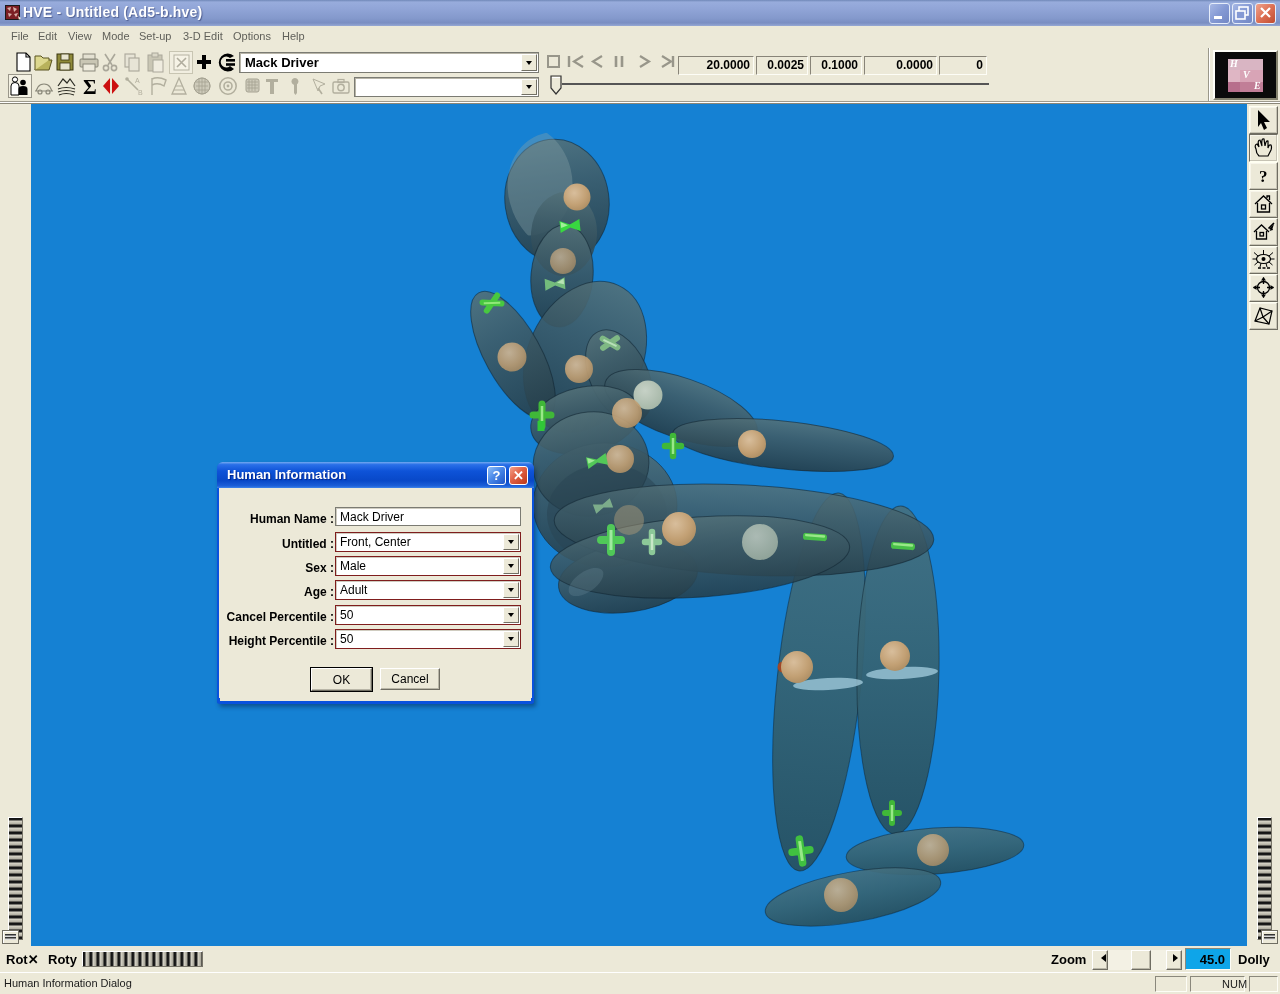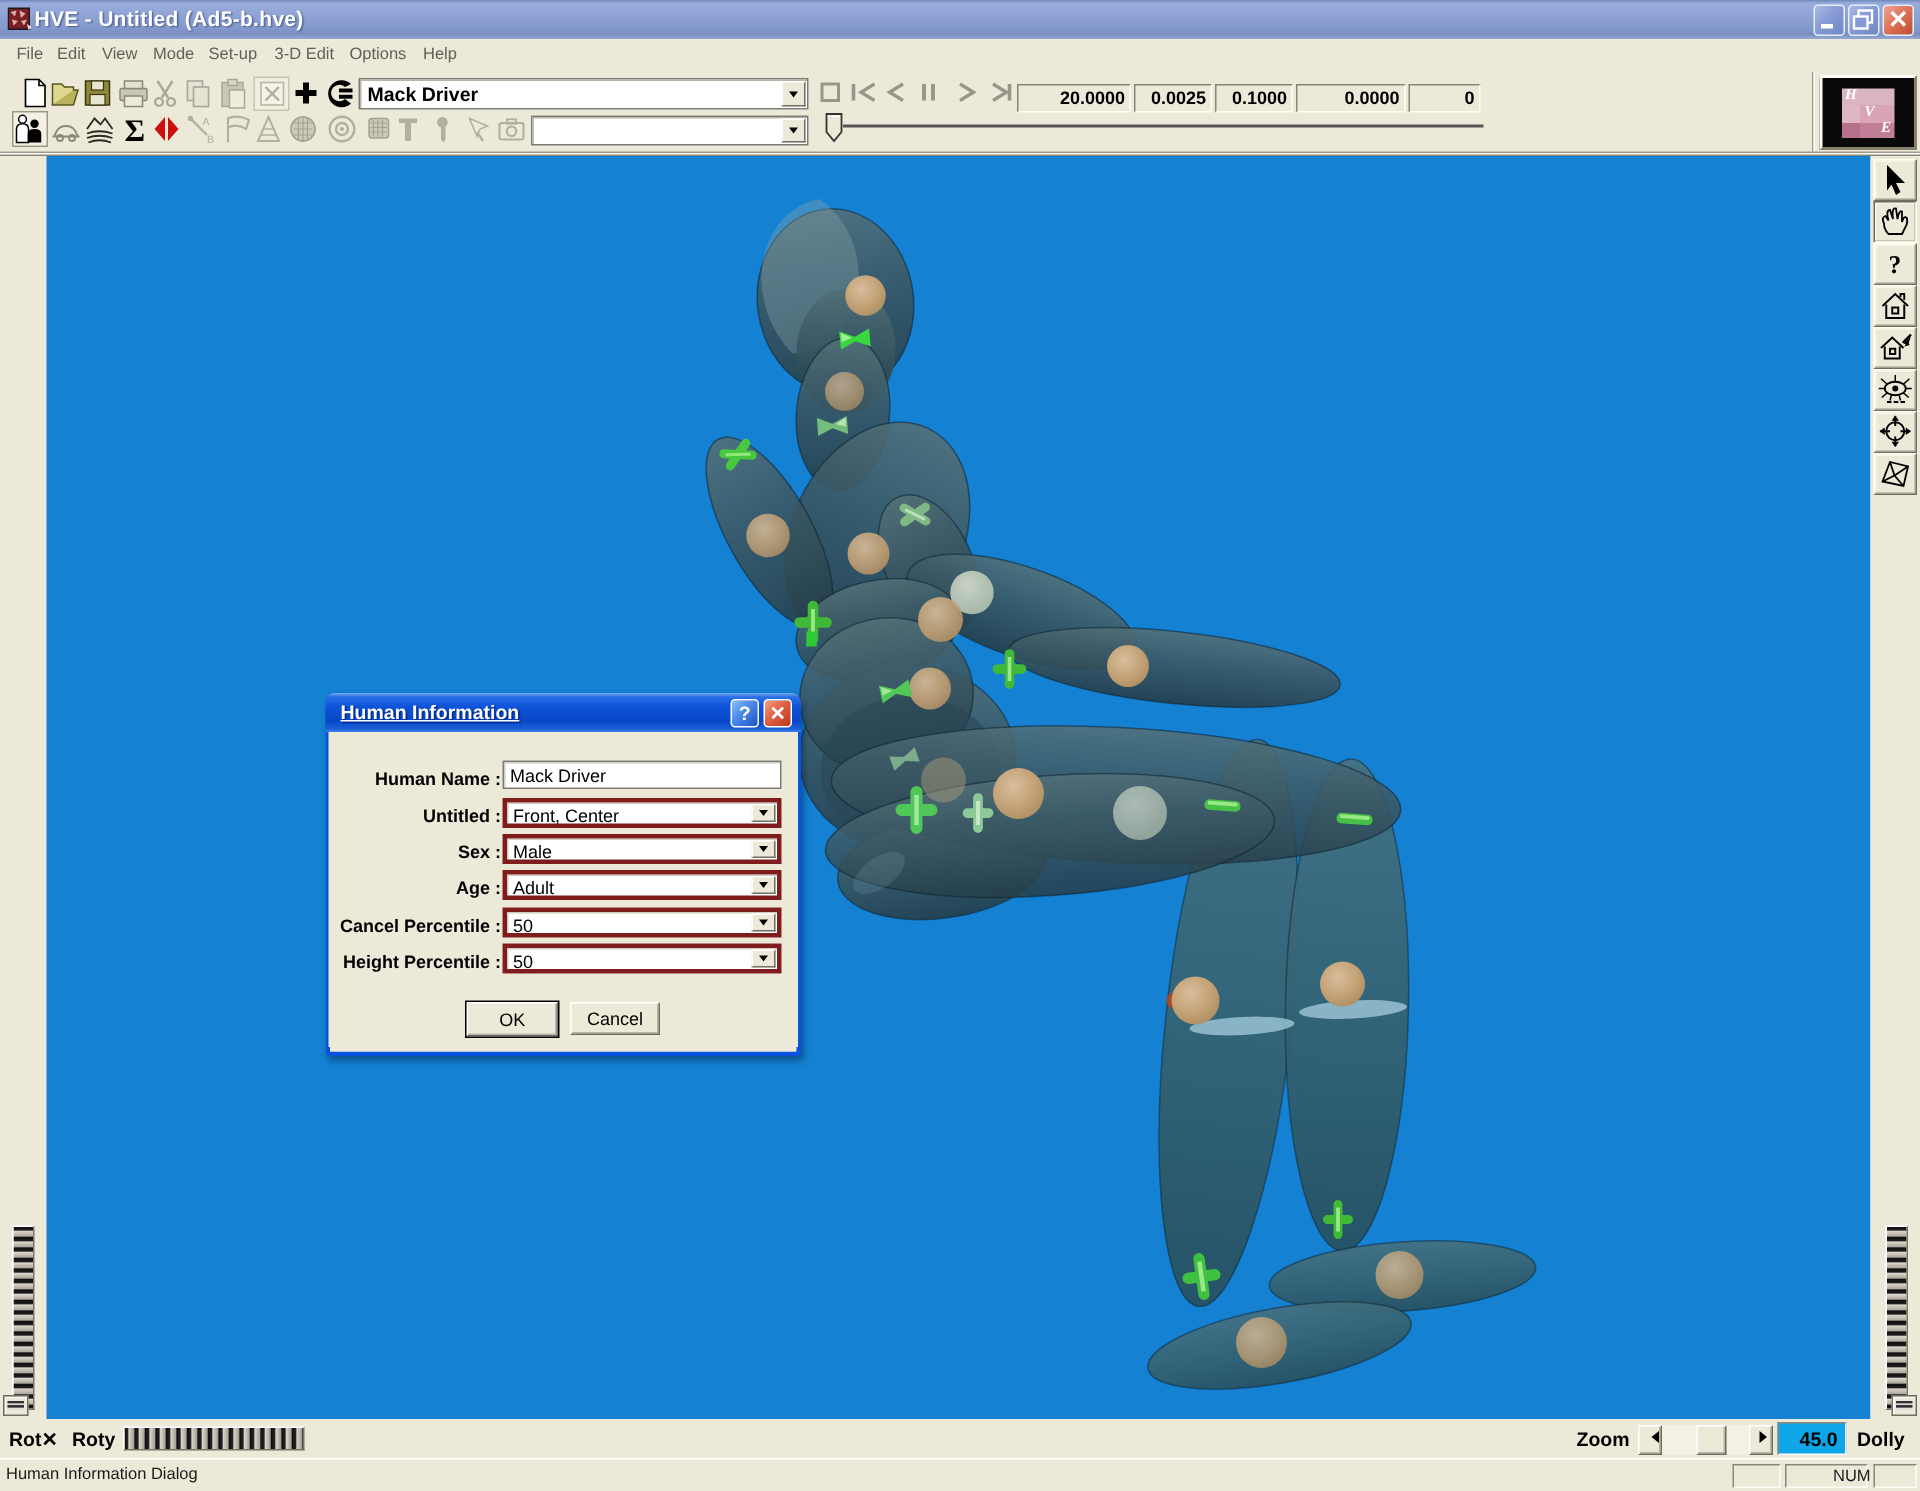--- a/index.html
+++ b/index.html
@@ -26,27 +26,27 @@
 
 .rbtn{left:1249px;width:29px;height:28px;background:#ECE9D8;border:1px solid;border-color:#FFFFF1 #6f6d62 #6f6d62 #FFFFF1;box-shadow:inset -1px -1px 0 #c6c3b4, inset 1px 1px 0 #f7f5ea;}
 
 #wheelbar{left:0;top:946px;width:1280px;height:26px;background:#ECE9D8;font-size:13px;font-weight:bold;color:#000;}
 #statusbar{left:0;top:972px;width:1280px;height:22px;background:#ECE9D8;border-top:1px solid #fff;font-size:11px;color:#1a1a1a;}
 .scell{top:3px;height:16px;border:1px solid;border-color:#8a887c #fdfdf6 #fdfdf6 #8a887c;}
 .sunk{border:1px solid;border-color:#8a887c #fdfdf6 #fdfdf6 #8a887c;}
 
 #dlg{left:217px;top:462px;width:317px;height:242px;border:3px solid #0952DD;border-top:none;border-radius:7px 7px 3px 3px;background:#ECE9D8;box-shadow:2px 3px 4px rgba(0,30,70,0.45);}
 #dlgtitle{position:absolute;left:-3px;top:0;width:317px;height:26px;border-radius:6px 6px 0 0;background:linear-gradient(180deg,#74AAF0 0%,#2A70E8 10%,#0E53D8 35%,#0848C8 72%,#1C5FD8 92%,#3E84EC 100%);}
-#dlgtitle .dtext{position:absolute;left:10px;top:5px;color:#fff;font-weight:bold;font-size:13px;text-shadow:1px 1px 1px #00248a;text-decoration:underline;}
+#dlgtitle .dtext{position:absolute;left:10px;top:5px;color:#fff;font-weight:bold;font-size:13px;text-shadow:1px 1px 1px #00248a;}
 .dwbtn{position:absolute;top:4px;width:19px;height:19px;border-radius:3px;border:1px solid #fff;color:#fff;font-weight:bold;font-size:13px;text-align:center;line-height:17px;}
 #dhelp{left:270px;background:linear-gradient(135deg,#8FC0F8 0%,#4A88E8 45%,#1E55C8 100%);}
 #dclose{left:292px;background:linear-gradient(135deg,#F4A088 0%,#E06044 45%,#BC3818 100%);}
 .dlbl{position:absolute;font-size:12px;color:#000;text-align:right;width:115px;font-weight:bold;}
 .dfield{position:absolute;left:116px;width:186px;background:#fff;border:1px solid #7b7b73;box-shadow:inset 1px 1px 0 #cfccc0;font-size:12px;color:#000;padding:2px 0 0 4px;}
-.dcombo{position:absolute;left:116px;width:186px;height:20px;background:#fff;border:3px solid #7f1d1d;box-shadow:inset 1px 1px 0 #cfccc0;font-size:12px;color:#000;padding:2px 0 0 4px;}
+.dcombo{position:absolute;left:116px;width:186px;height:20px;background:#fff;border:1px solid #7f1d1d;box-shadow:inset 1px 1px 0 #cfccc0;font-size:12px;color:#000;padding:2px 0 0 4px;}
 .btn3d{position:absolute;background:#ECE9D8;border:1px solid;border-color:#fff #6f6d62 #6f6d62 #fff;box-shadow:inset -1px -1px 0 #b9b6a7;font-size:12px;color:#000;text-align:center;}
 </style></head>
 <body>
 
 <div id="titlebar" class="abs">
   <svg class="abs" style="left:5px;top:4px" width="17" height="17" viewBox="0 0 17 17">
       <rect x="0" y="1" width="15" height="15" fill="#1a1a1a"></rect>
       <rect x="1" y="2" width="13" height="13" fill="#7c1f24"></rect>
       <path d="M2 4 L6 3 L5 7 Z M8 3 L12 5 L9 8 Z M3 9 L7 10 L4 13 Z M9 10 L13 9 L11 13 Z" fill="#d8b0a8"></path>
       <path d="M13 12 L16 14 L14 16 Z" fill="#f0e8d8"></path>

